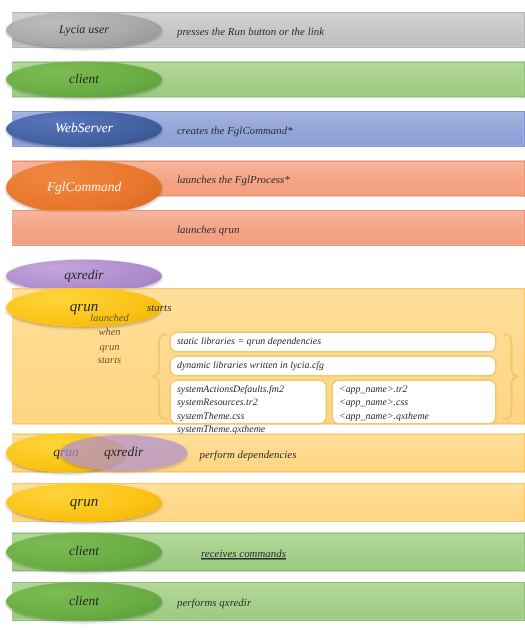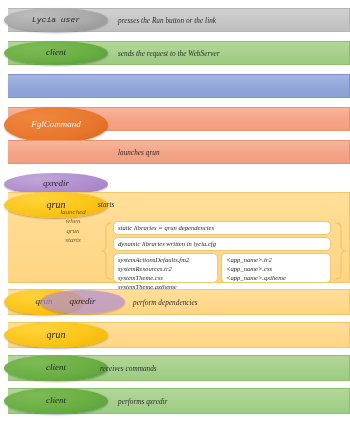--- a/index.html
+++ b/index.html
@@ -28,21 +28,21 @@
     position:absolute;
     display:flex;align-items:center;justify-content:center;
     border-radius:50%;
     font-style:italic;
     color:#262626;
     text-align:center;
     line-height:1.05;
     white-space:nowrap;
     box-shadow:0 1px 2px rgba(0,0,0,.28);
   }
-  .ell.grey  {background:radial-gradient(ellipse at 32% 28%,#bdbdbd 0%,#a9a9a9 55%,#8e8e8e 100%);font-family:Liberation Mono, monospace;}
+  .ell.grey  {background:radial-gradient(ellipse at 32% 28%,#bdbdbd 0%,#a9a9a9 55%,#8e8e8e 100%);}
   .ell.green {background:radial-gradient(ellipse at 32% 28%,#7dba55 0%,#6aaf43 55%,#57983a 100%);}
   .ell.blue  {background:radial-gradient(ellipse at 32% 28%,#5874bd 0%,#41619f 60%,#344f86 100%);color:#ffffff;}
   .ell.orange{background:radial-gradient(ellipse at 32% 28%,#f0873f 0%,#e8762c 60%,#d4641f 100%);color:#fdf1e7;}
   .ell.purple{background:radial-gradient(ellipse at 32% 28%,#c2a5d9 0%,#b08ece 55%,#9f7cc2 100%);}
   .ell.gold  {background:radial-gradient(ellipse at 34% 26%,#ffd43a 0%,#fbc417 55%,#edb300 100%);}
   .ell.purple-trans{
     background:rgba(176,142,206,.72);
     box-shadow:0 1px 2px rgba(0,0,0,.22);
   }
 
@@ -92,30 +92,32 @@
 
   <div class="row" style="top:8px;height:24px;">
     <div class="bar grey"></div>
     <div class="ell grey" style="left:4px;top:0px;width:104px;height:24px;font-size:8px;">Lycia user</div>
     <div class="desc" style="left:118px;top:9px;">presses the <b>Run</b> button or the link</div>
   </div>
 
   <div class="row" style="top:41px;height:24px;">
     <div class="bar green"></div>
     <div class="ell green" style="left:4px;top:0px;width:104px;height:24px;font-size:9px;">client</div>
-    <div class="desc" style="left:118px;top:9px;">sends the request to the WebServer</div>
   </div>
 
   <div class="row" style="top:74px;height:24px;">
     <div class="bar blue"></div>
+    <div class="ell blue" style="left:4px;top:0px;width:104px;height:24px;font-size:9px;">WebServer</div>
+    <div class="desc" style="left:118px;top:9px;">creates the <b>FglCommand*</b></div>
   </div>
 
   <div class="row" style="top:107px;height:24px;">
     <div class="bar orange"></div>
     <div class="ell orange" style="left:4px;top:0px;width:104px;height:36px;font-size:9px;">FglCommand</div>
+    <div class="desc" style="left:118px;top:9px;">launches the <b>FglProcess*</b></div>
   </div>
 
   <div class="row" style="top:140px;height:24px;">
     <div class="bar orange"></div>
     <div class="desc" style="left:118px;top:9px;">launches qrun</div>
   </div>
 
   <div class="row" style="top:173px;height:22px;">
     <div class="ell purple" style="left:4px;top:0px;width:104px;height:22px;font-size:9px;">qxredir</div>
   </div>
@@ -172,21 +174,21 @@
   </div>
 
   <div class="row" style="top:322px;height:26px;">
     <div class="bar gold"></div>
     <div class="ell gold" style="left:4px;top:0px;width:104px;height:26px;font-size:10px;">qrun</div>
   </div>
 
   <div class="row" style="top:355px;height:26px;">
     <div class="bar green"></div>
     <div class="ell green" style="left:4px;top:0px;width:104px;height:26px;font-size:9px;">client</div>
-    <div class="desc" style="left:100px;top:10px;">receives commands</div>
+    <div class="desc" style="left:134px;top:10px;text-decoration:underline;">receives commands</div>
   </div>
 
   <div class="row" style="top:388px;height:26px;">
     <div class="bar green"></div>
     <div class="ell green" style="left:4px;top:0px;width:104px;height:26px;font-size:9px;">client</div>
     <div class="desc" style="left:118px;top:10px;">performs qxredir</div>
   </div>
 
 </div>
 

